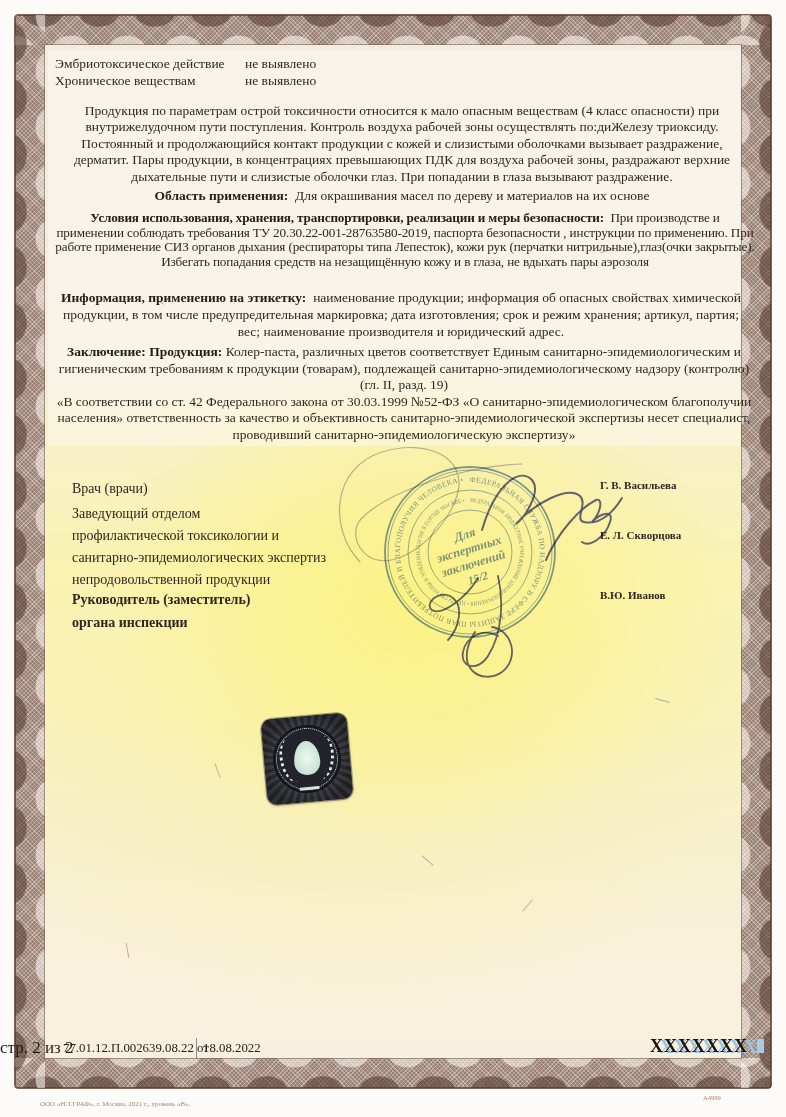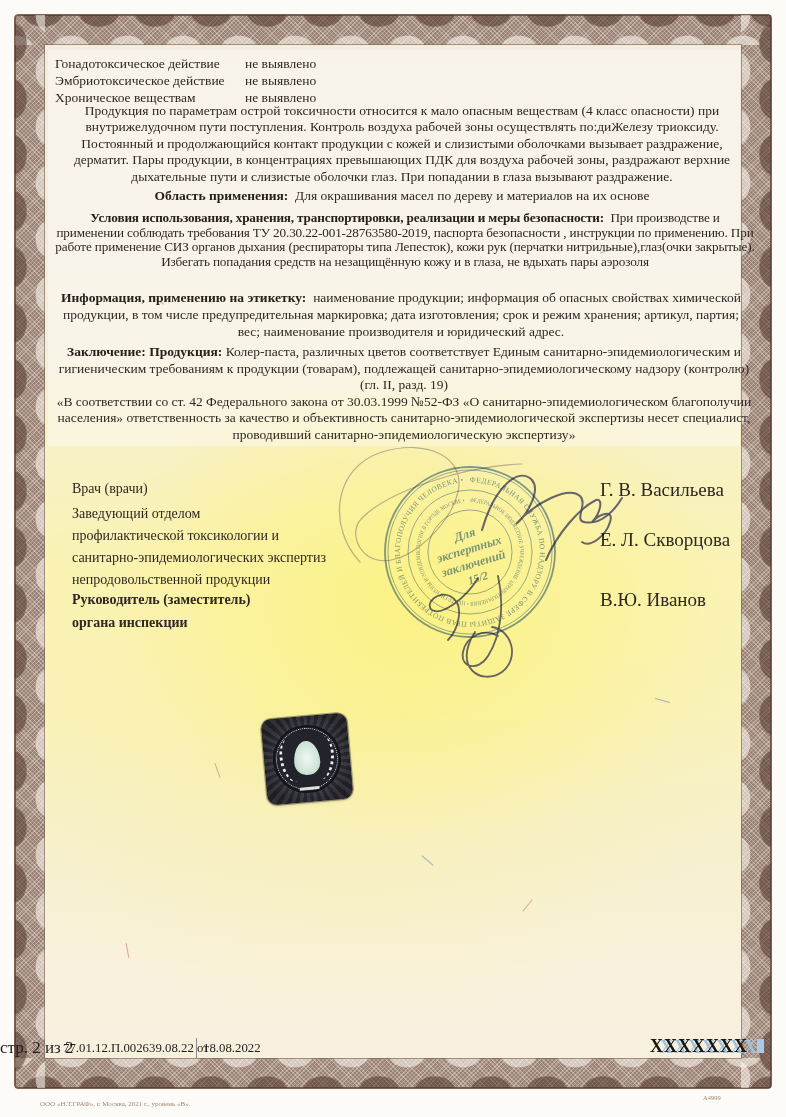--- a/index.html
+++ b/index.html
@@ -59,21 +59,21 @@
   .scope{left:55px;top:188px;width:694px;}
   .usage{left:55px;top:211px;width:700px;font-size:13.2px;line-height:14.6px;letter-spacing:-0.15px;}
   .linfo{left:55px;top:289px;width:692px;line-height:17px;}
   .concl{left:55px;top:344px;width:698px;line-height:16.6px;}
   b{color:#262019;}
   
   .role{position:absolute;left:65px;font-size:14px;line-height:22px;margin-left:7px;}
   .r1{top:478px;}
   .r2{top:503px;width:320px;}
   .r3{top:588px;width:260px;font-weight:bold;line-height:23px;}
-  .sname{position:absolute;left:600px;font-size:19px;font-weight:normal;}
+  .sname{position:absolute;left:600px;font-size:11px;font-weight:bold;}
   .n1{top:479px;} .n2{top:529px;} .n3{top:589px;}
   
   .stampsvg{position:absolute;left:382px;top:464px;mix-blend-mode:multiply;opacity:.88;}
   .sigsvg{position:absolute;left:270px;top:430px;mix-blend-mode:multiply;}
   
   .hologram{position:absolute;left:264px;top:716px;width:86px;height:86px;transform:rotate(-5deg);
     border-radius:10px;overflow:hidden;
     background:repeating-conic-gradient(from 0deg at 50% 50%, #4a4a52 0 5deg, #2e2e35 5deg 10deg);
     box-shadow:0 0 0 1px rgba(40,40,46,.4), 0 1px 3px rgba(0,0,0,.25);}
   .holo-glow{position:absolute;inset:0;background:radial-gradient(circle at 50% 50%, rgba(180,200,220,.25), rgba(0,0,0,.35) 75%);}
@@ -115,21 +115,20 @@
 
   <span class="fiber" style="left:150px;top:300px;background:#c4556a;transform:rotate(30deg);"></span>
   <span class="fiber" style="left:600px;top:250px;background:#5a6ab8;transform:rotate(-20deg);"></span>
   <span class="fiber" style="left:210px;top:770px;background:#c4556a;transform:rotate(70deg);"></span>
   <span class="fiber" style="left:520px;top:905px;background:#c4556a;transform:rotate(-50deg);"></span>
   <span class="fiber" style="left:655px;top:700px;background:#5a6ab8;transform:rotate(15deg);"></span>
   <span class="fiber" style="left:120px;top:950px;background:#c4556a;transform:rotate(80deg);"></span>
   <span class="fiber" style="left:420px;top:860px;background:#5a6ab8;transform:rotate(40deg);"></span>
 
   <div class="tox">
-    <div><span class="lab">Гонадотоксическое действие</span><span>не выявлено</span></div>
     <div><span class="lab">Эмбриотоксическое действие</span><span>не выявлено</span></div>
     <div><span class="lab">Хроническое веществам</span><span>не выявлено</span></div>
   </div>
 
   <div class="para p1">Продукция по параметрам острой токсичности относится к мало опасным веществам (4 класс опасности) при внутрижелудочном пути поступления. Контроль воздуха рабочей зоны осуществлять по:диЖелезу триоксиду. Постоянный и продолжающийся контакт продукции с кожей и слизистыми оболочками вызывает раздражение, дерматит. Пары продукции, в концентрациях превышающих ПДК для воздуха рабочей зоны, раздражают верхние дыхательные пути и слизистые оболочки глаз. При попадании в глаза вызывают раздражение.</div>
 
   <div class="para scope">
     <b>Область применения:</b>&nbsp;
     <span>Для окрашивания масел по дереву и материалов на их основе</span>
   </div>

